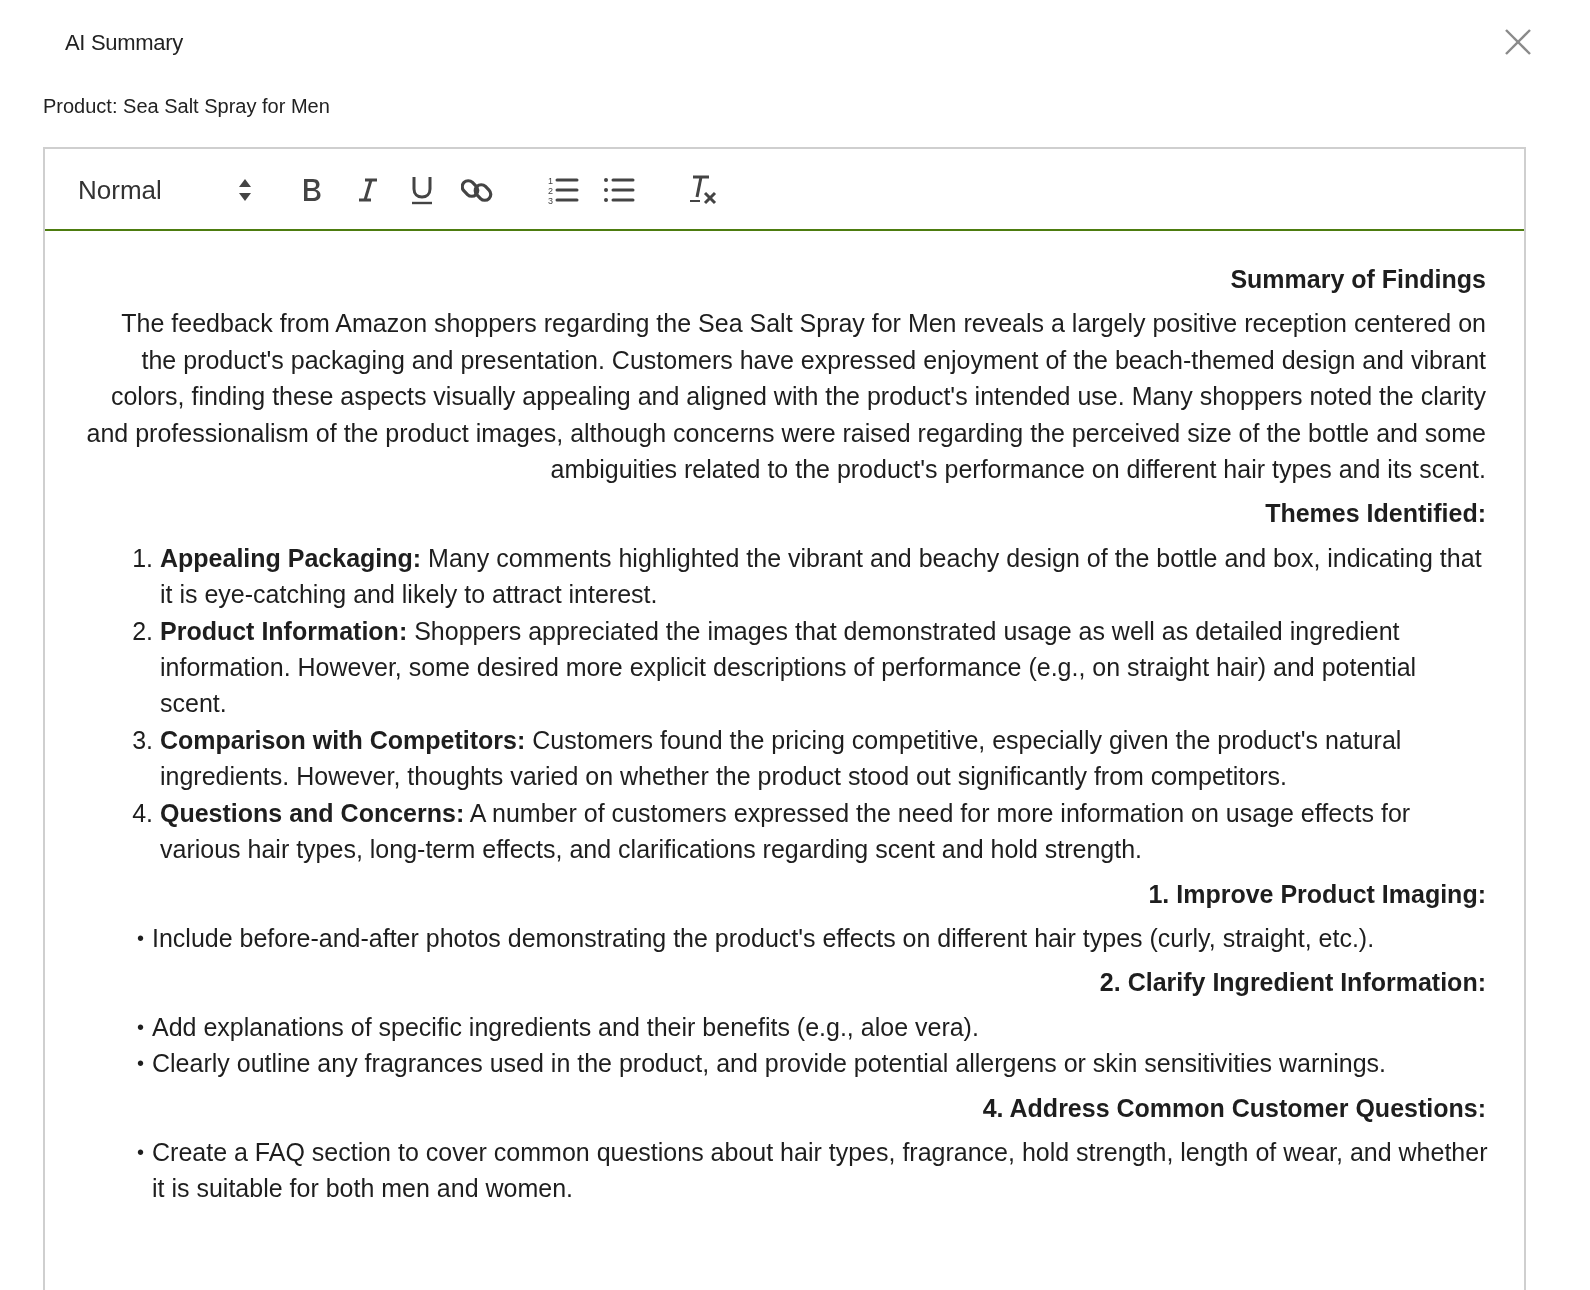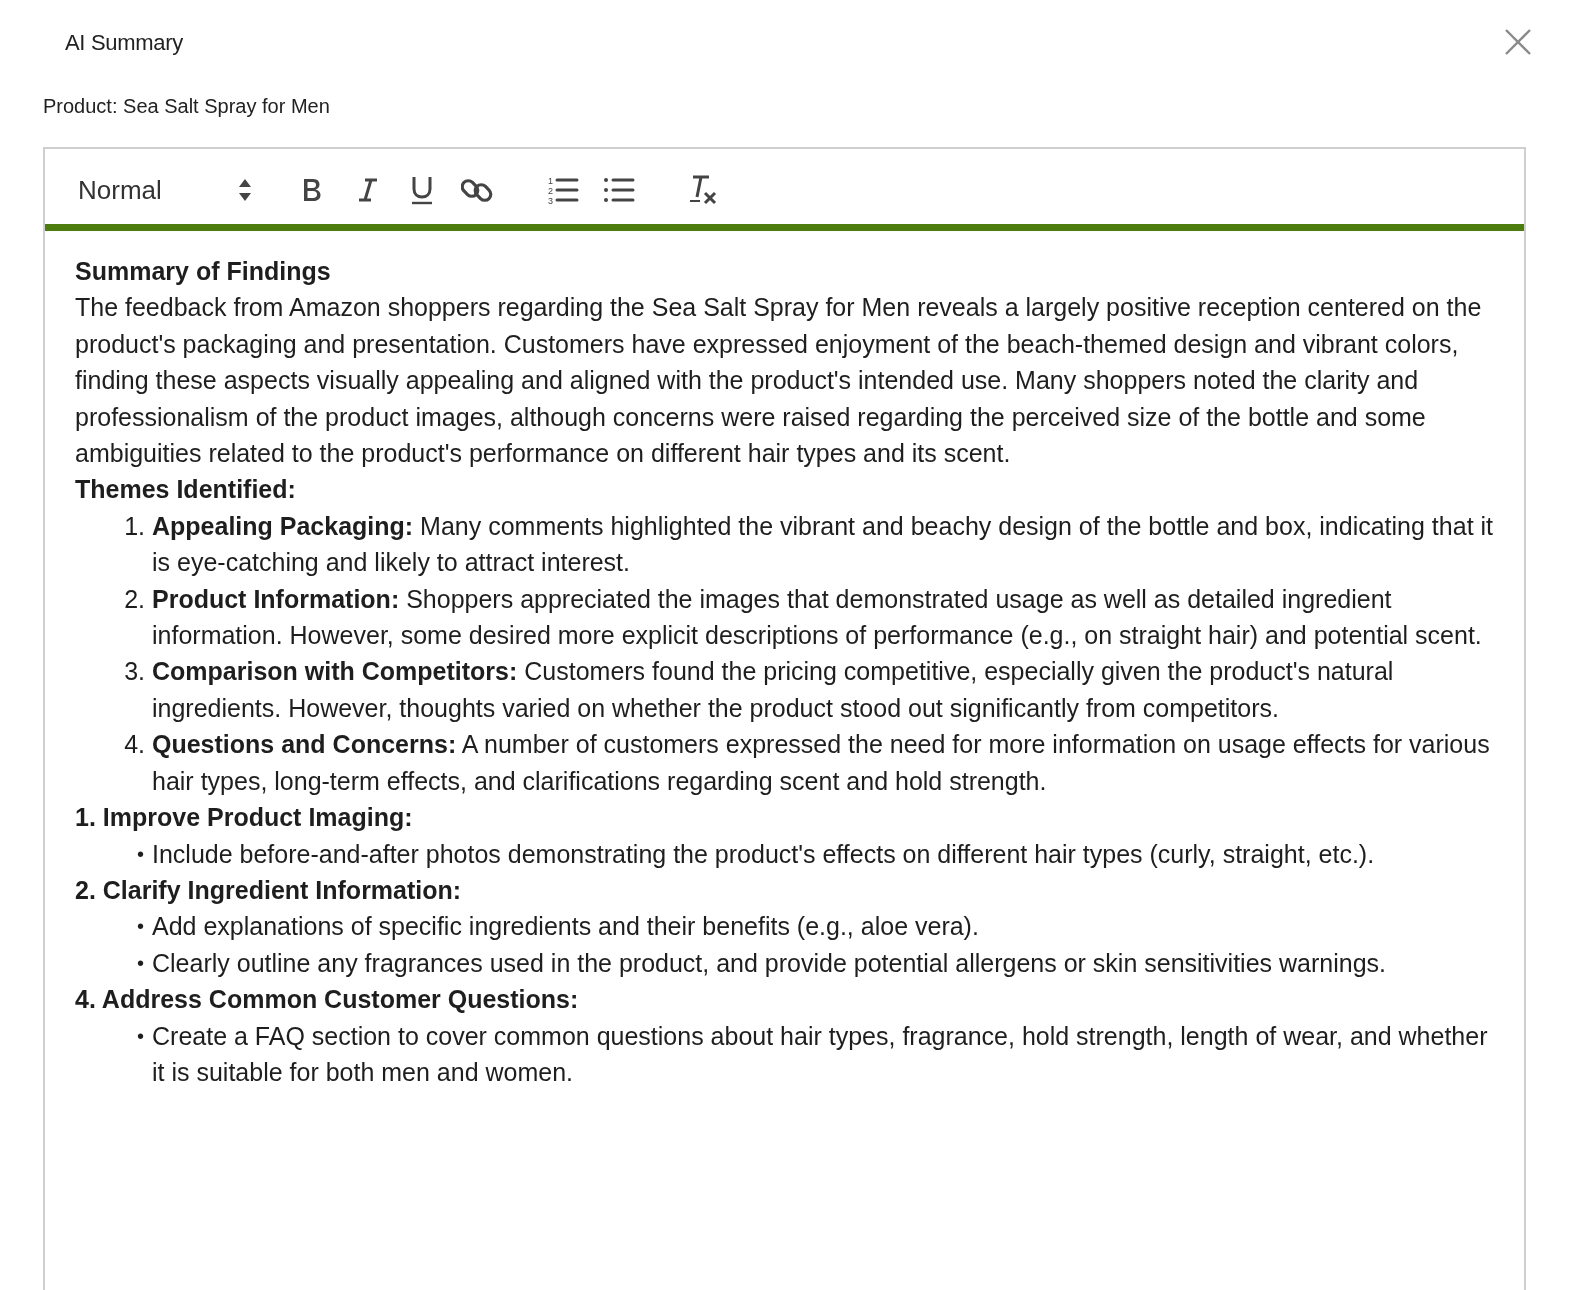--- a/index.html
+++ b/index.html
@@ -19,34 +19,34 @@
   .close-btn svg { width: 36px; height: 36px; display: block; }
   .product-line {
     position: absolute; left: 43px; top: 95px;
     font-size: 20px; color: #222;
   }
   .editor {
     position: absolute; left: 43px; top: 147px; width: 1483px; height: 1160px;
     border: 2px solid #cfcfcf; background: #fff;
   }
   .toolbar {
-    height: 82px; border-bottom: 7px solid #4d7c0f; position: relative;
+    height: 82px; border-bottom: 2px solid #4d7c0f; position: relative;
   }
   .tb-item { position: absolute; top: 0; height: 82px; display: flex; align-items: center; justify-content: center; cursor: pointer; }
   .format-select { left: 33px; width: 175px; justify-content: space-between; }
   .format-select .label { font-size: 26px; color: #333; }
   .format-select svg { width: 16px; height: 26px; }
   .tb-icon svg { display: block; }
   .content {
     padding: 22px 30px 0 30px;
     font-size: 25px; line-height: 36.4px; color: #1e1e1e;
   }
   .content .h { font-weight: bold; }
-  .content p { margin: 0; }
-  ol.themes { margin: 0; padding: 0 0 0 77px; }
+  .content p { margin: 8px; text-align: right; }
+  ol.themes { margin: 8px; padding: 0 0 0 77px; }
   ol.themes li { padding-left: 0; }
   ol.themes li::marker { font-weight: normal; }
   ul.bullets { margin: 0; padding: 0 0 0 77px; list-style: none; }
   ul.bullets li { position: relative; }
   ul.bullets li::before {
     content: "•"; position: absolute; left: -15px; top: 0; font-size: 20px;
   }
 </style>
 </head>
 <body>

